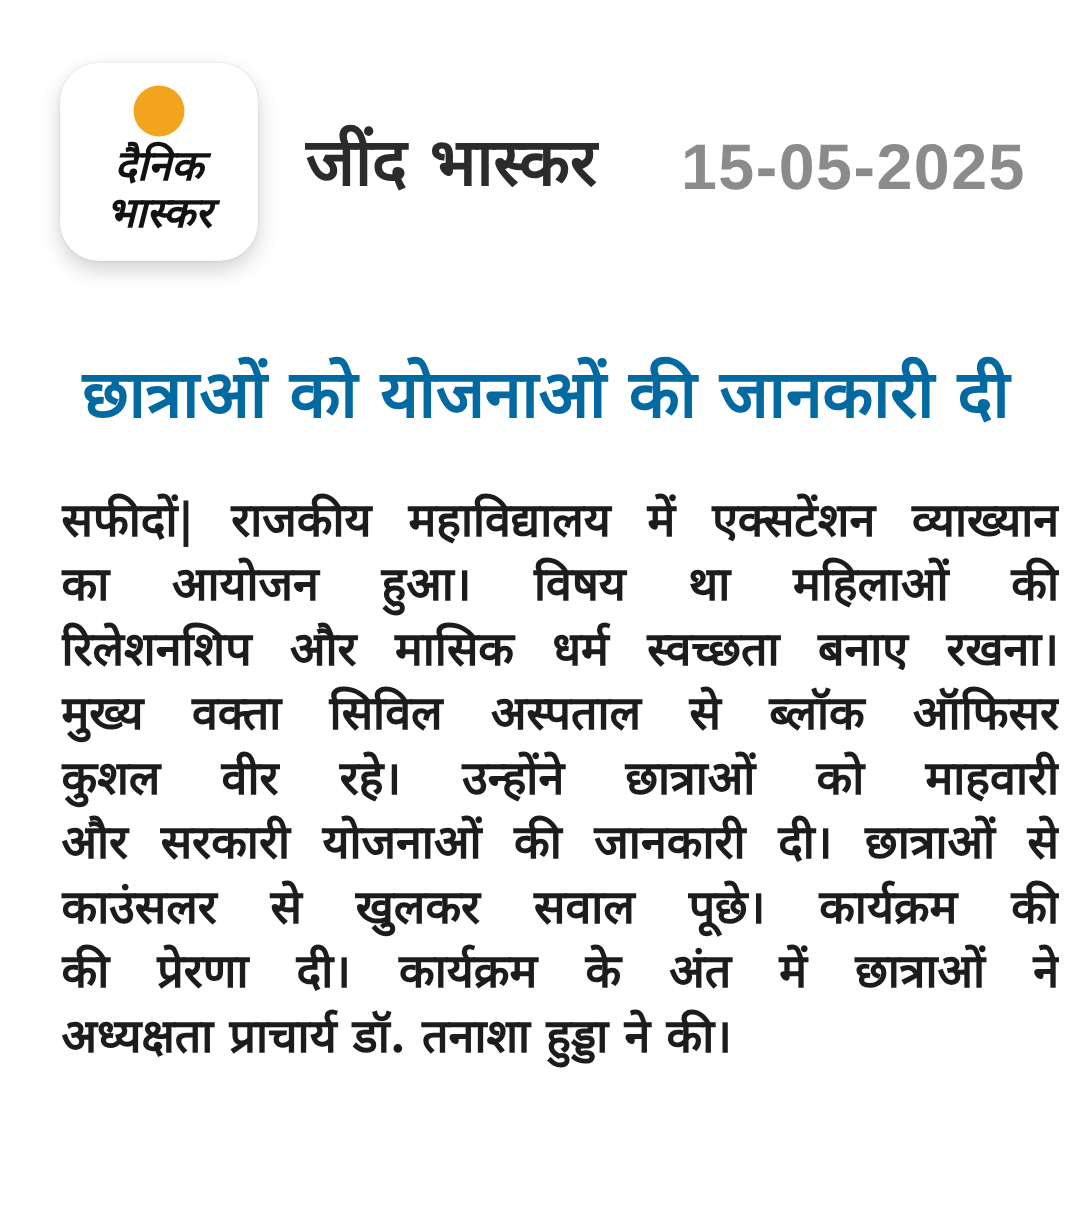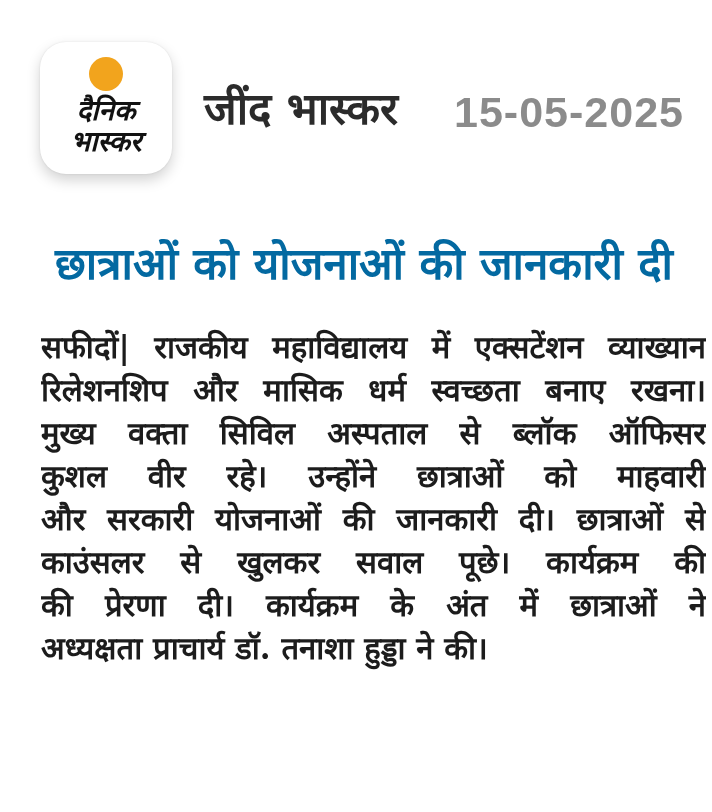--- a/index.html
+++ b/index.html
@@ -98,20 +98,21 @@
     </div>
   </div>
 
   <div class="paper-title" style="color: rgb(43, 43, 43);">जींद भास्कर</div>
   <div class="paper-date" style="color: rgb(139, 139, 139);">15-05-2025</div>
 
   <div class="headline" style="color: #0369a1; margin-left: 30px;">छात्राओं को योजनाओं की जानकारी दी</div>
 
   <div class="body-text" style="color: rgb(28, 28, 28);">
     <div class="body-line">सफीदों| राजकीय महाविद्यालय में एक्सटेंशन व्याख्यान</div>
+    <div class="body-line">का आयोजन हुआ। विषय था महिलाओं की</div>
     <div class="body-line">रिलेशनशिप और मासिक धर्म स्वच्छता बनाए रखना।</div>
     <div class="body-line">मुख्य वक्ता सिविल अस्पताल से ब्लॉक ऑफिसर</div>
     <div class="body-line">कुशल वीर रहे। उन्होंने छात्राओं को माहवारी</div>
     <div class="body-line">और सरकारी योजनाओं की जानकारी दी। छात्राओं से</div>
     <div class="body-line">काउंसलर से खुलकर सवाल पूछे। कार्यक्रम की</div>
     <div class="body-line">की प्रेरणा दी। कार्यक्रम के अंत में छात्राओं ने</div>
     <div class="body-line last">अध्यक्षता प्राचार्य डॉ. तनाशा हुड्डा ने की।</div>
   </div>
 
 </div>

